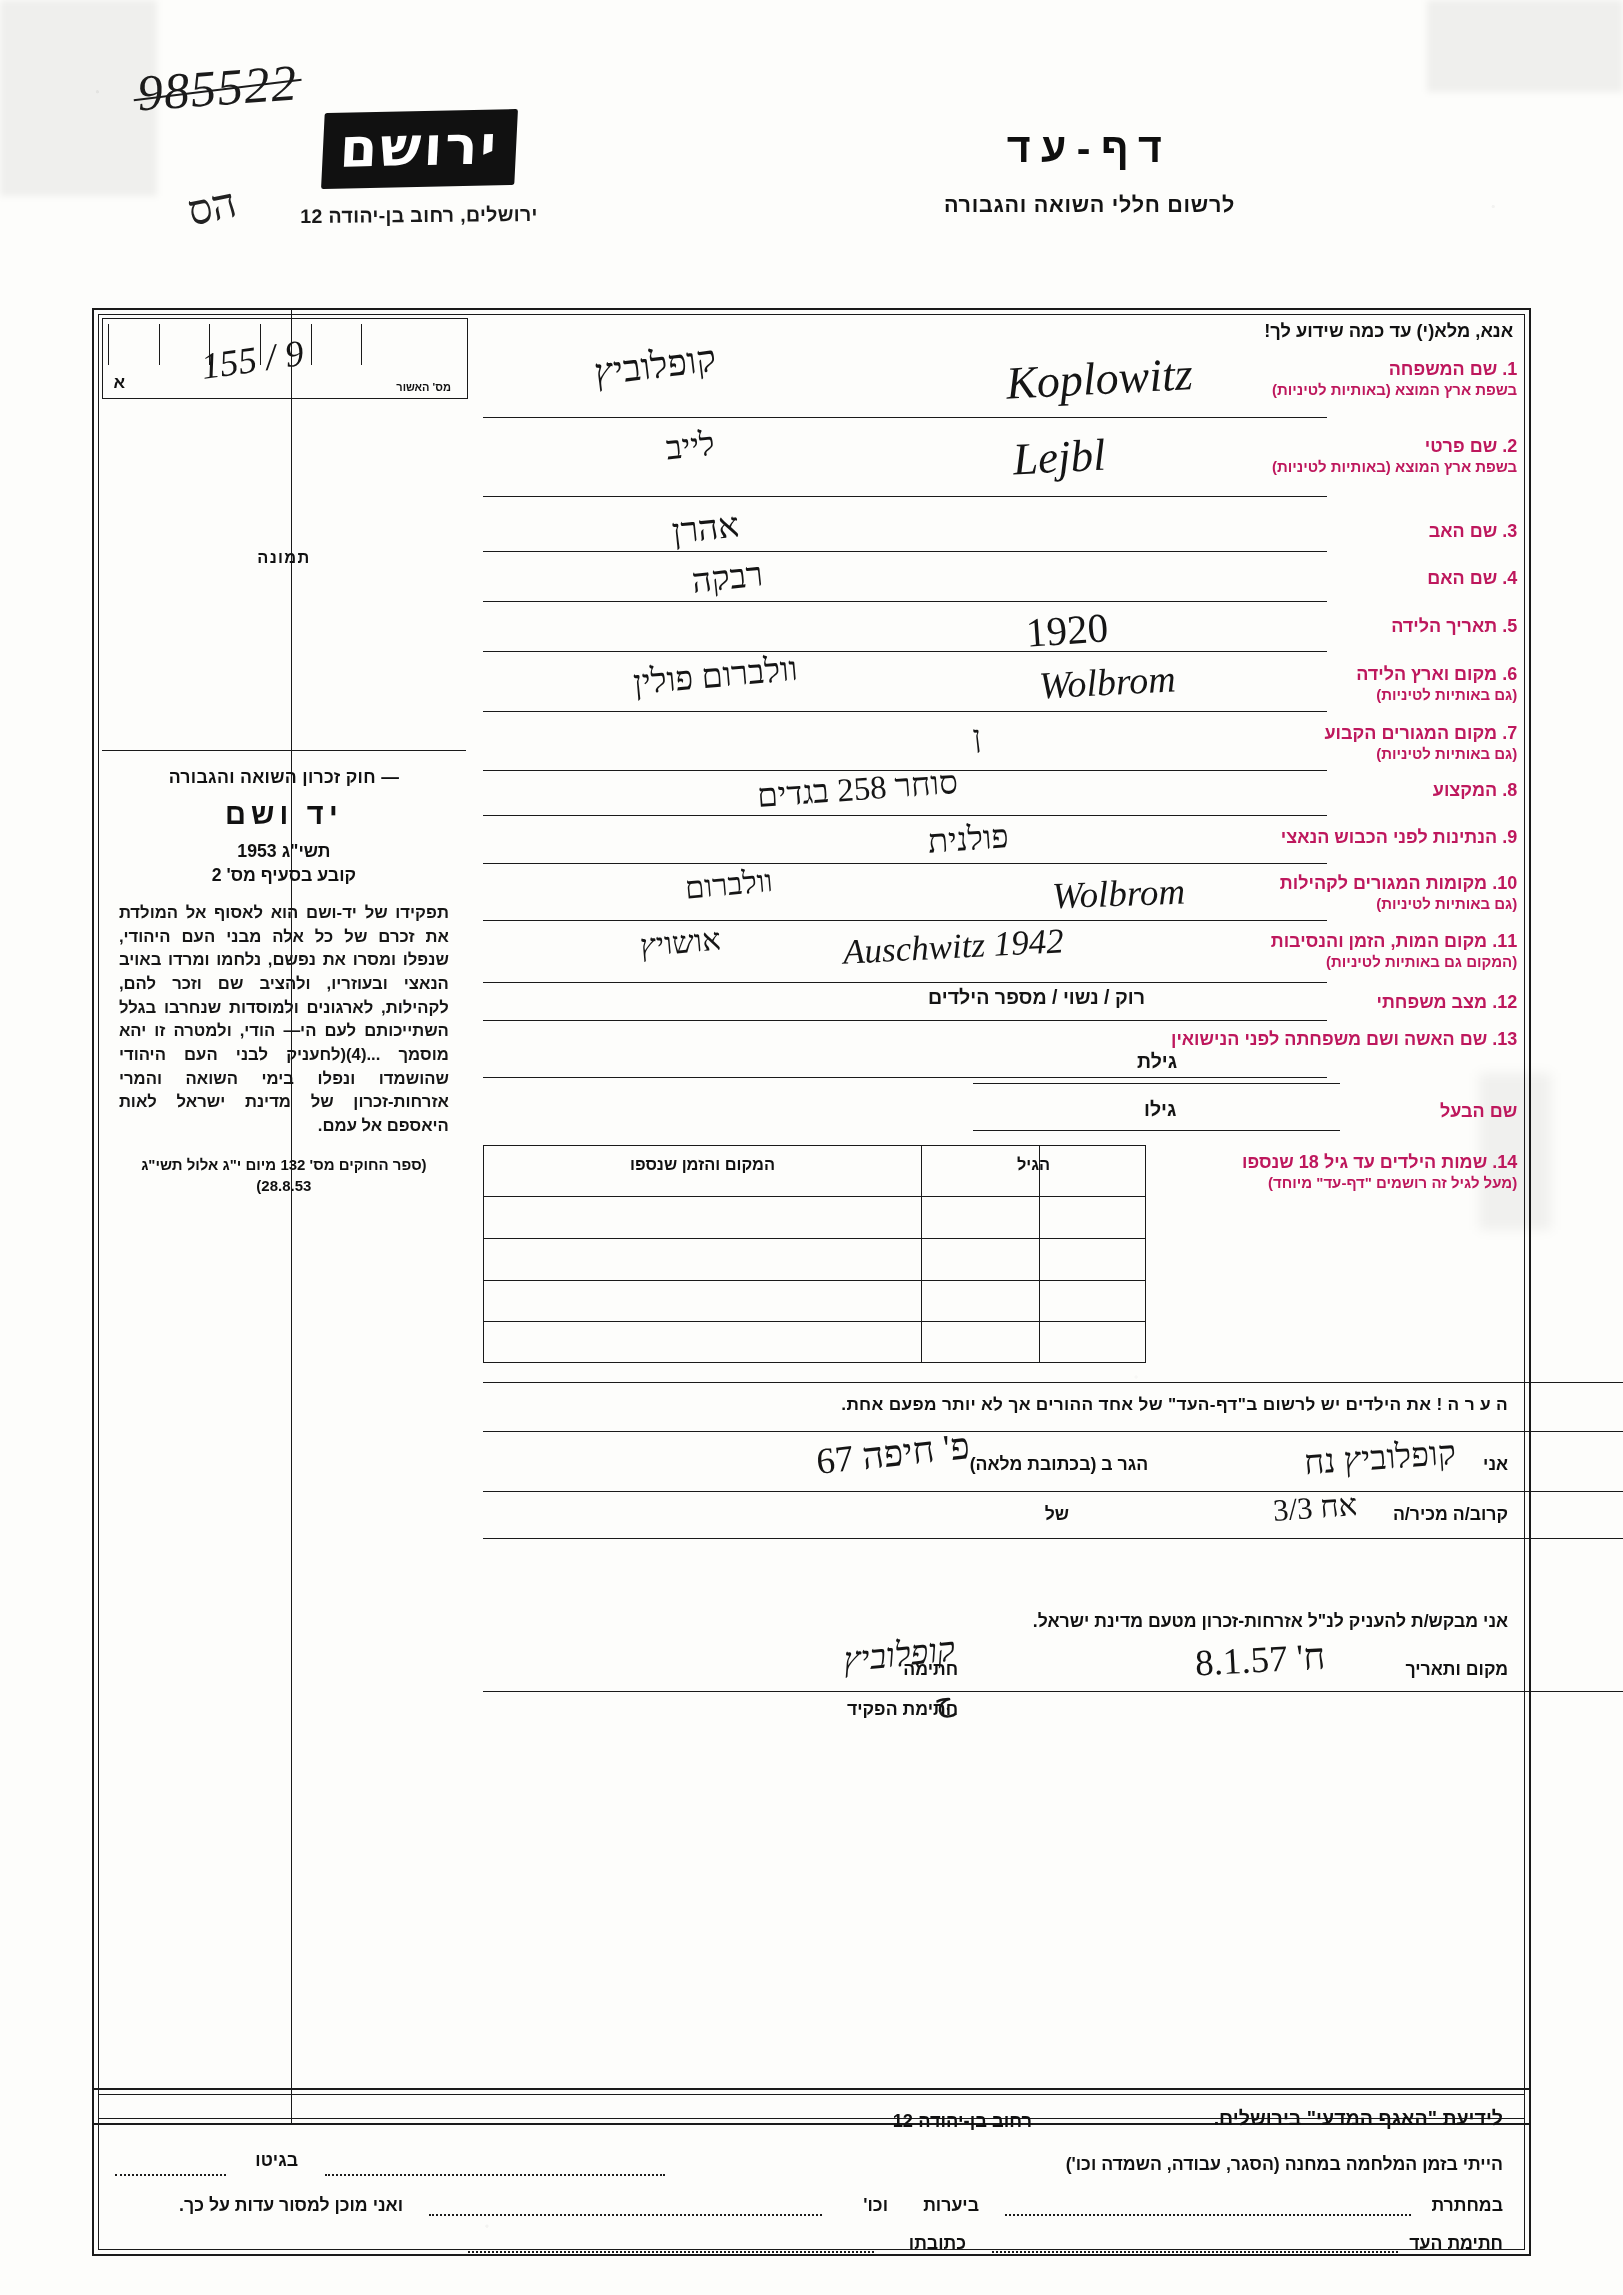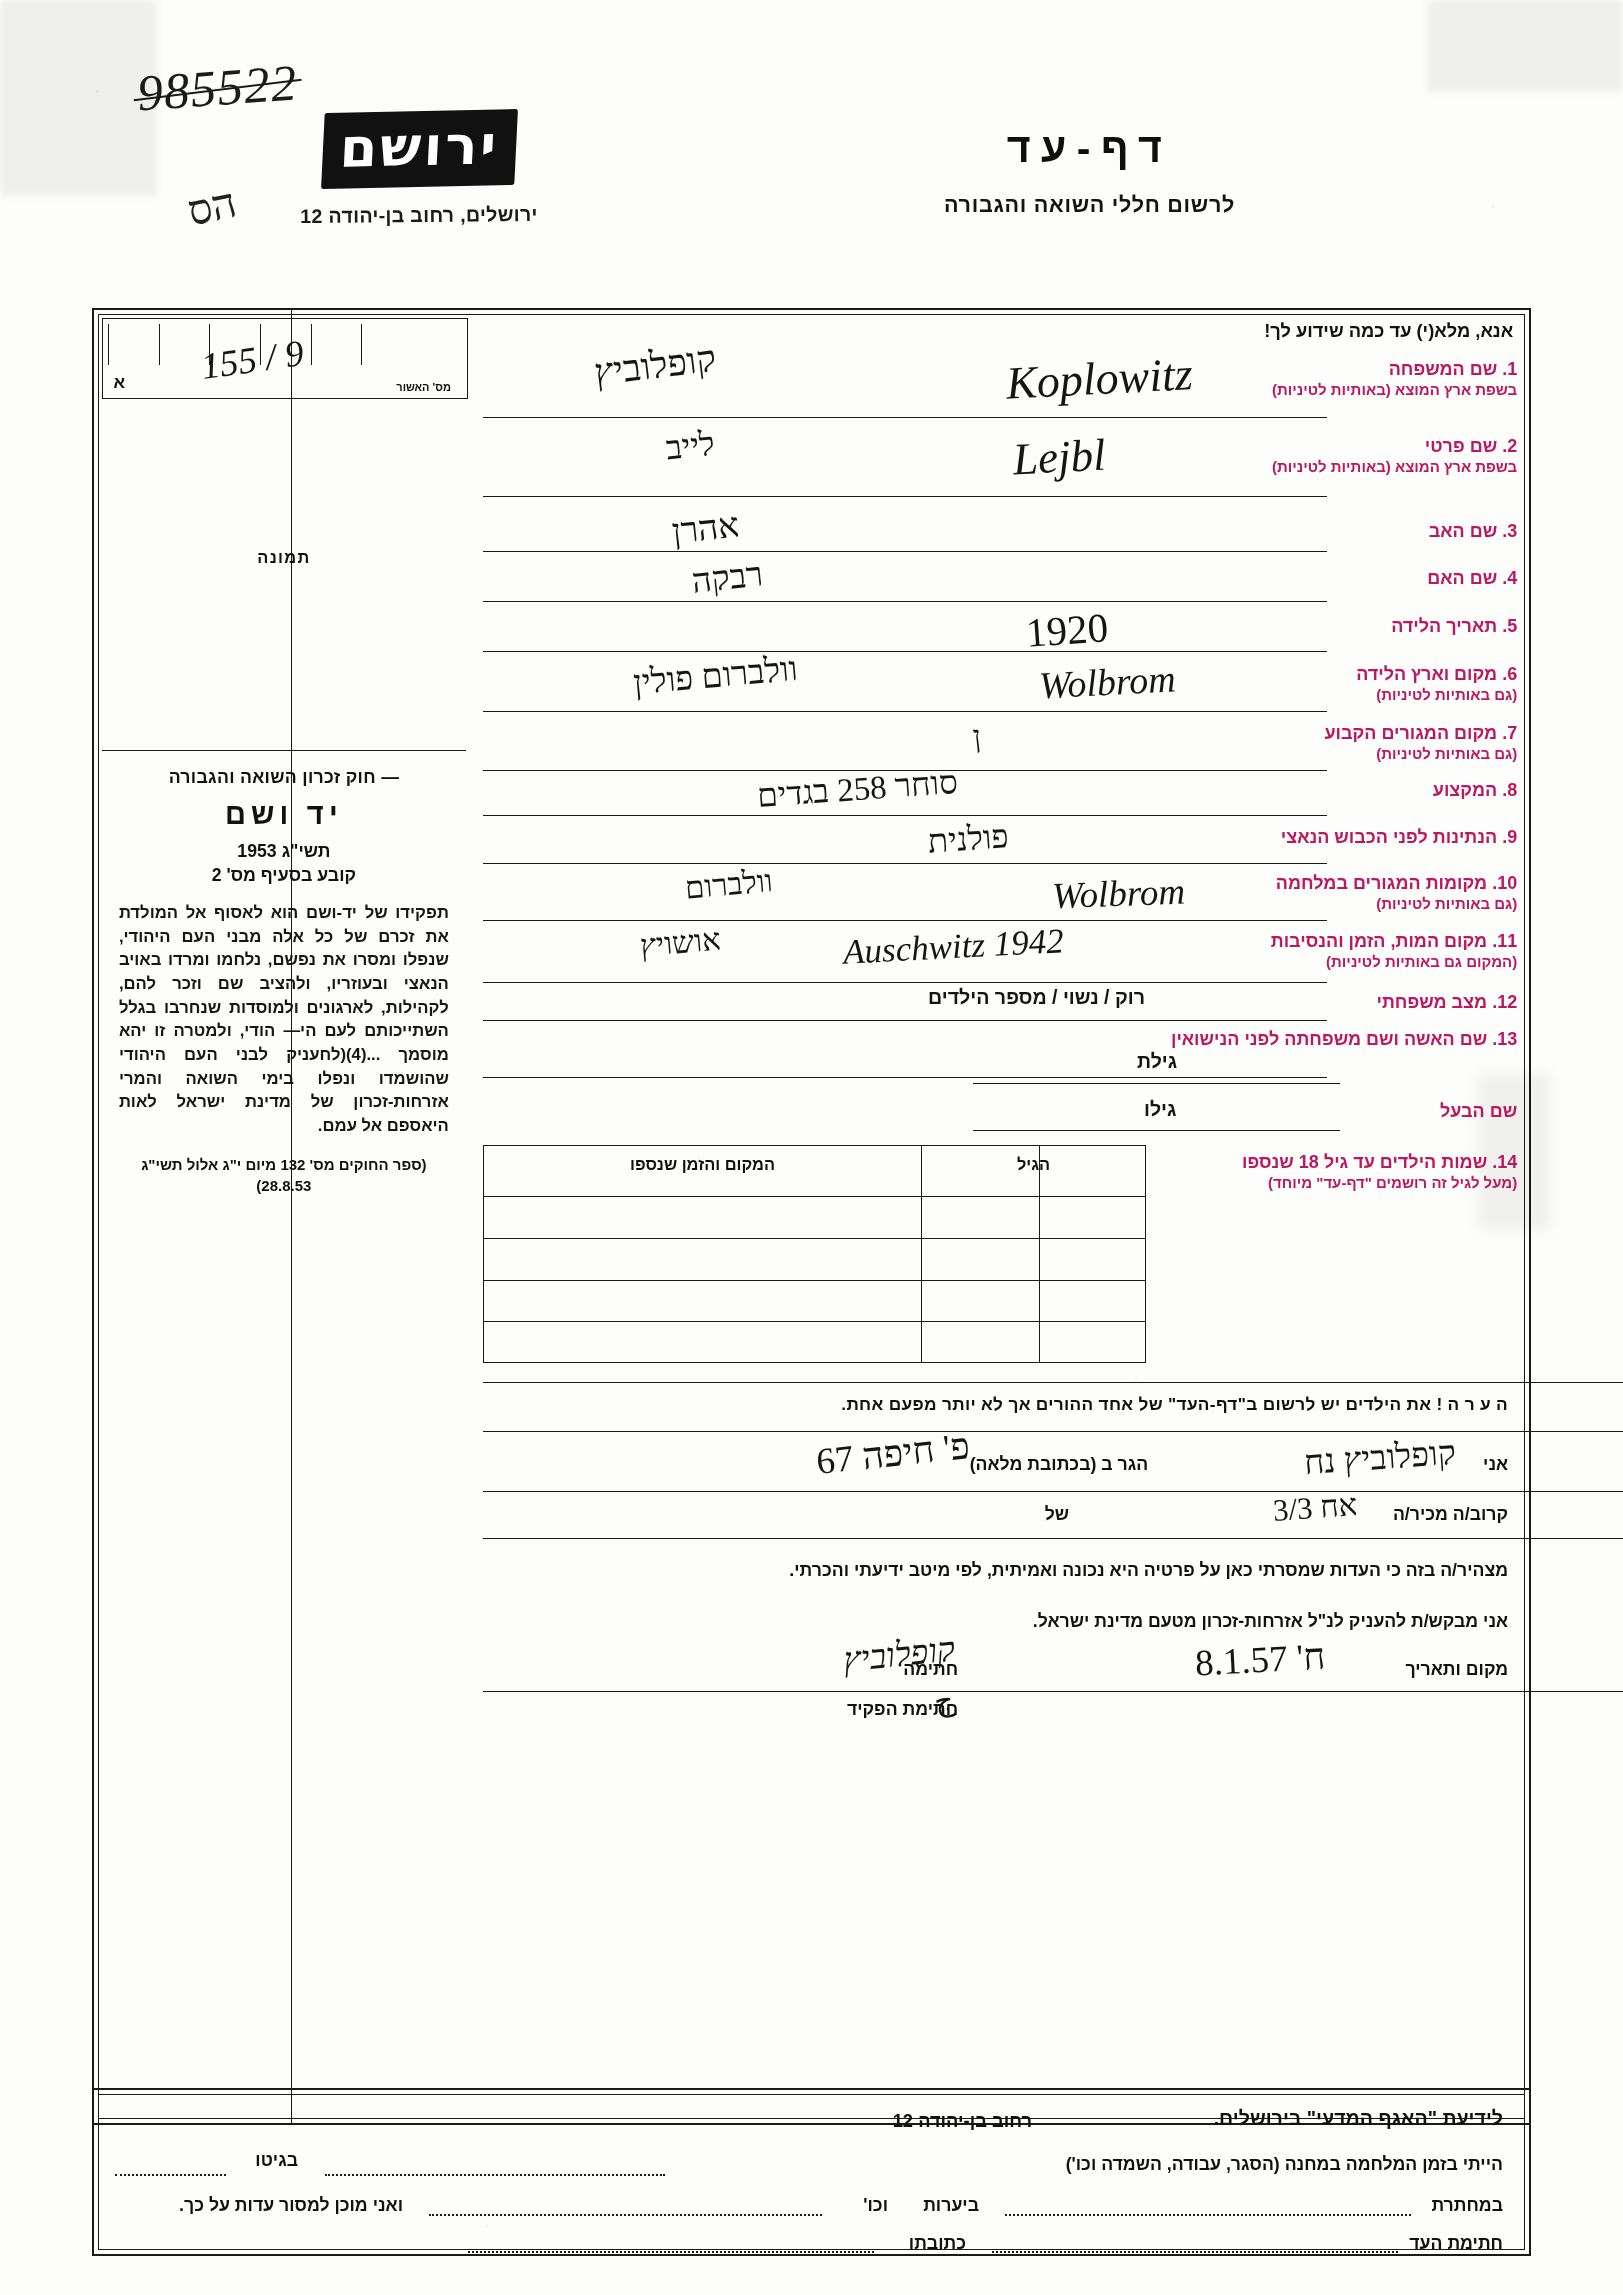--- a/index.html
+++ b/index.html
@@ -565,21 +565,21 @@
 
       <div class="fl" style="top:509px;">
         <span>9.</span>
         <span>הנתינות לפני הכבוש הנאצי</span>
       </div>
       <div class="rule" style="top:545px; width:844px;"></div>
       <div class="hand" style="top:503px; left:452px; font-size:33px; transform:rotate(-4deg);">פולנית</div>
 
       <div class="fl" style="top:555px;">
         <span>10.</span>
-        <span>מקומות המגורים במלחמה</span>
+        <span>מקומות המגורים לקהילות</span>
         <span class="sub">(גם באותיות לטיניות)</span>
       </div>
       <div class="rule" style="top:602px; width:844px;"></div>
       <div class="hand cursive" style="top:554px; left:576px; font-size:37px; transform:rotate(-2deg);">Wolbrom</div>
       <div class="hand" style="top:549px; left:209px; font-size:31px; transform:rotate(-5deg);">וולברום</div>
 
       <div class="fl" style="top:613px;">
         <span>11.</span>
         <span>מקום המות, הזמן והנסיבות</span>
         <span class="sub">(המקום גם באותיות לטיניות)</span>
@@ -634,21 +634,20 @@
       <div class="hand" style="top:1121px; right:65px; font-size:34px; transform:rotate(-4deg);">קופלוביץ נח</div>
       <div class="decl" style="top:1136px; right:373px;">הגר ב (בכתובת מלאה)</div>
       <div class="hand" style="top:1114px; left:340px; font-size:37px; transform:rotate(-6deg);">פ' חיפה 67</div>
       <div class="rule" style="top:1173px; width:1178px; left:6.5px;"></div>
 
       <div class="decl" style="top:1186px; right:13px;">קרוב/ה מכיר/ה</div>
       <div class="hand" style="top:1172px; right:164px; font-size:31px; transform:rotate(-4deg);">אח 3/3</div>
       <div class="decl" style="top:1186px; right:452px;">של</div>
       <div class="rule" style="top:1220px; width:1178px; left:6.5px;"></div>
 
-      <div class="decl" style="top:1242px; right:13px; font-weight:700;">מצהיר/ה בזה כי העדות שמסרתי כאן על פרטיה היא נכונה ואמיתית, לפי מיטב ידיעתי והכרתי.</div>
       <div class="decl" style="top:1293px; right:13px; font-weight:700;">אני מבקש/ת להעניק לנ"ל אזרחות-זכרון מטעם מדינת ישראל.</div>
 
       <div class="decl" style="top:1341px; right:13px;">מקום ותאריך</div>
       <div class="hand" style="top:1320px; right:196px; font-size:37px; transform:rotate(-3deg);">ח' 8.1.57</div>
       <div class="decl" style="top:1341px; right:563px;">חתימה</div>
       <div class="hand cursive" style="top:1318px; left:367px; font-size:34px; transform:rotate(-6deg);">קופלוביץ</div>
       <div class="rule" style="top:1373px; width:1178px; left:6.5px;"></div>
 
       <div class="decl" style="top:1381px; right:563px;">חתימת הפקיד</div>
       <div class="hand" style="top:1365px; left:458px; font-size:30px; transform:rotate(-10deg);">ج</div>

